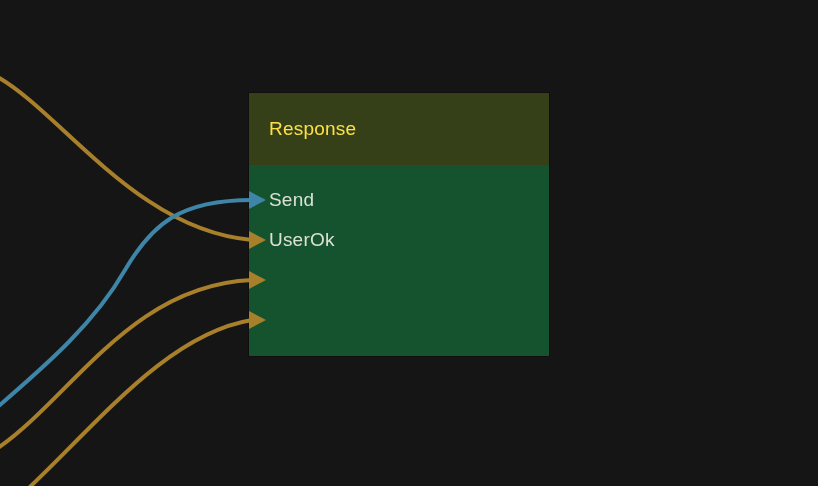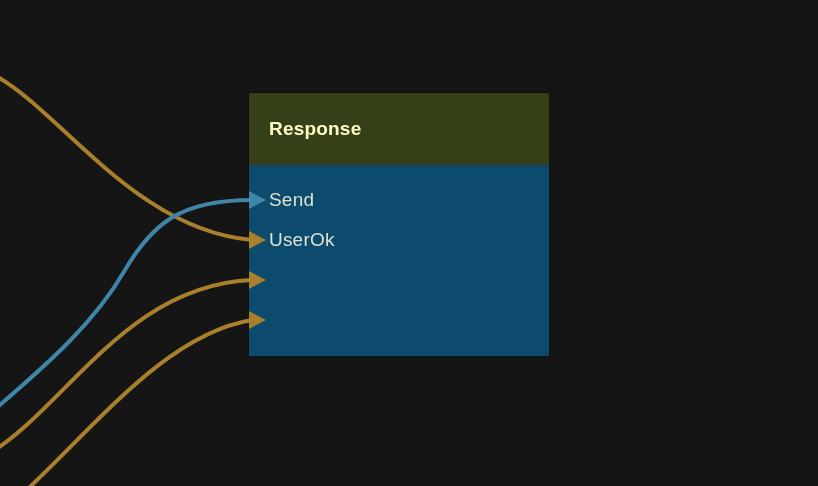--- a/index.html
+++ b/index.html
@@ -34,28 +34,28 @@
     box-shadow: 0 0 0 1px rgba(0,0,0,0.25);
   }
   .node-header {
     height: 72px;
     background: #364018;
     display: flex;
     align-items: center;
     padding-left: 20px;
   }
   .node-title {
-    color: #fef9c3;
+    color: #fde047;
     font-size: 19px;
-    font-weight: 700;
+    font-weight: 400;
     letter-spacing: 0.2px;
   }
   .node-body {
     height: 191px;
-    background: #0c4a6e;
+    background: #14532d;
     padding-top: 15px;
   }
   .port-row {
     height: 40px;
     display: flex;
     align-items: center;
     padding-left: 20px;
   }
   .port-label {
     color: #dde1d3;

